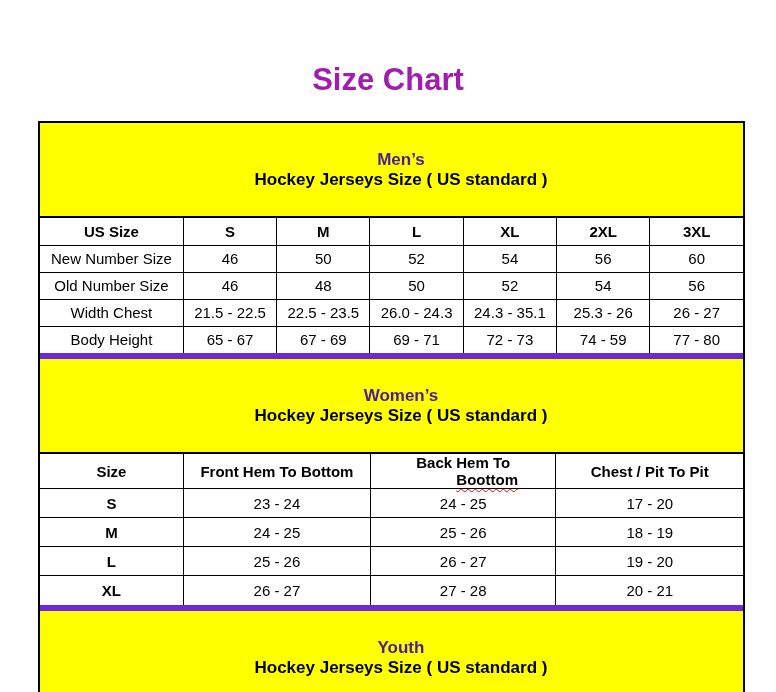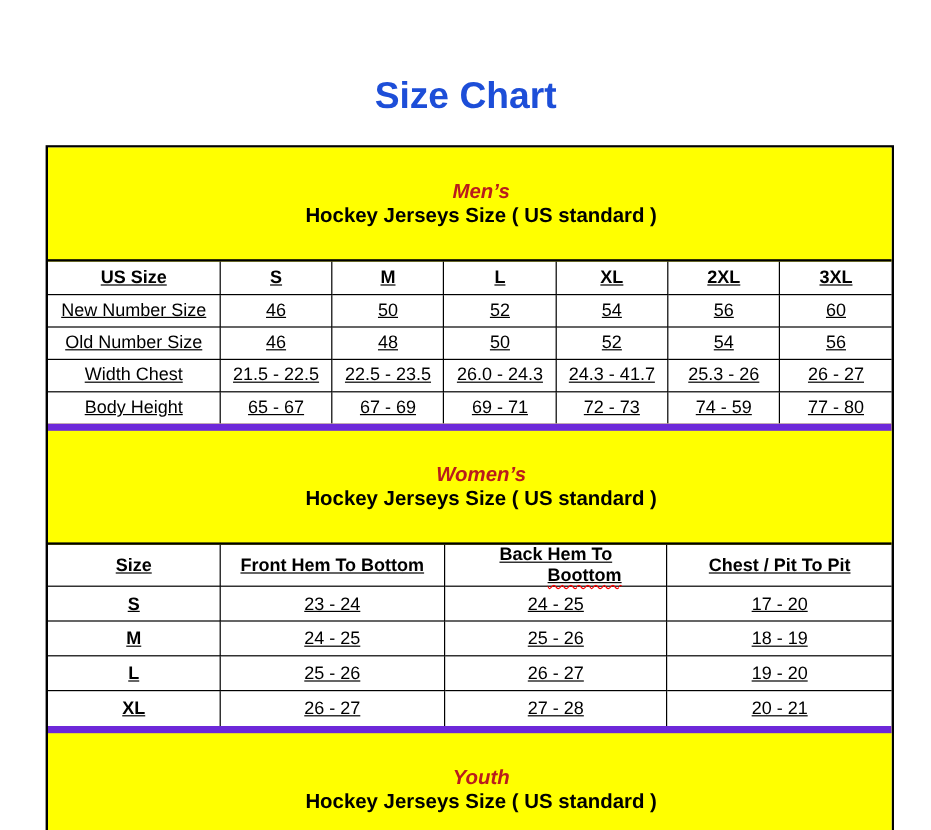--- a/index.html
+++ b/index.html
@@ -9,46 +9,45 @@
     background: #ffffff;
     font-family: "Liberation Sans", sans-serif;
     color: #000;
   }
   .page-title {
     margin: 0;
     padding-top: 62px;
     text-align: center;
     font-size: 31px;
     font-weight: bold;
-    color: #1d4ed8;
+    color: #a21caf;
     line-height: 36px;
     letter-spacing: 0px;
   }
   .chart-wrap {
     margin: 23px 0 0 38px;
     width: 707px;
     border: 2px solid #000;
   }
   .band {
     background: #FFFF00;
     text-align: center;
     font-weight: bold;
     font-size: 17px;
     padding: 7px 0 6px 0;
     border-top: 6px solid #6d28d9;
     border-bottom: 2px solid #000;
     white-space: pre-wrap;
   }
   .band.first { border-top: none; }
-  .band .hl { color: #b91c1c; font-style: italic; }
+  .band .hl { color: #4c1d95; }
   table {
     width: 100%;
     border-collapse: collapse;
     table-layout: fixed;
-    text-decoration: underline;
   }
   th, td {
     border: 1px solid #000;
     text-align: center;
     vertical-align: middle;
     font-size: 15px;
     padding: 0 2px;
   }
   th { font-weight: bold; }
   tr > *:first-child { border-left: none; }
@@ -114,21 +113,21 @@
       <td>50</td>
       <td>52</td>
       <td>54</td>
       <td>56</td>
     </tr>
     <tr>
       <td class="rowlabel">Width Chest</td>
       <td>21.5 - 22.5</td>
       <td>22.5 - 23.5</td>
       <td>26.0 - 24.3</td>
-      <td>24.3 - 41.7</td>
+      <td>24.3 - 35.1</td>
       <td>25.3 - 26</td>
       <td>26 - 27</td>
     </tr>
     <tr>
       <td class="rowlabel">Body Height</td>
       <td>65 - 67</td>
       <td>67 - 69</td>
       <td>69 - 71</td>
       <td>72 - 73</td>
       <td>74 - 59</td>

